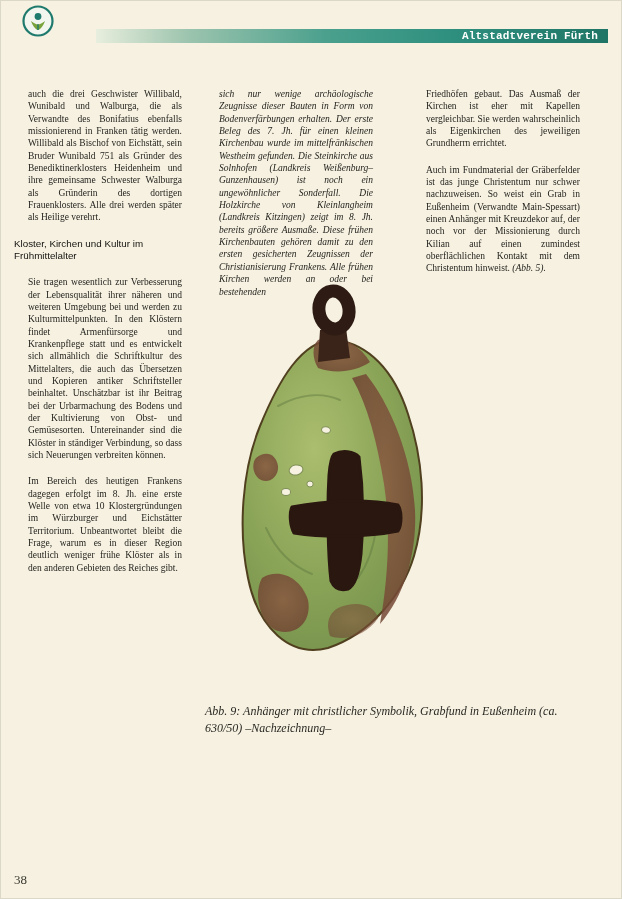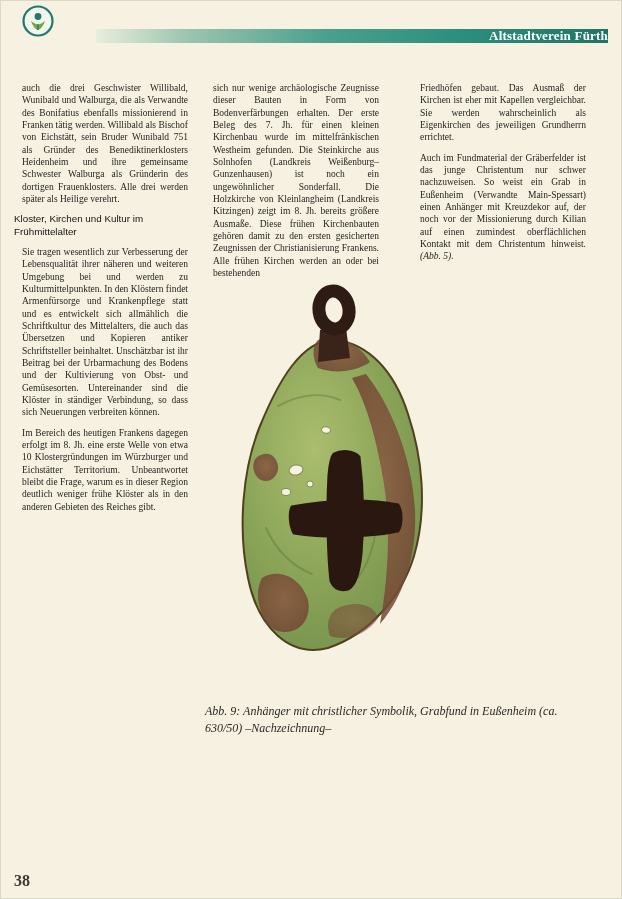--- a/index.html
+++ b/index.html
@@ -13,50 +13,50 @@
     box-shadow:inset 0 0 0 1px #dcd8c8;
   }
   
   .logo{position:absolute;left:22px;top:5px;width:32px;height:32px;}
   .header-bar{
     position:absolute;left:96px;top:29px;right:14px;height:14px;
     background:linear-gradient(to right,#e8eedd 0%,#9cc4ae 18%,#4aa08d 45%,#2e8f7f 70%,#1f7565 100%);
     display:flex;align-items:center;justify-content:flex-end;
   }
   .header-title{
-    font-family:Liberation Serif, serif;
-    font-size:13px;font-weight:bold;color:#ffffff;
-    letter-spacing:.2px;
+    font-family:Liberation Mono, monospace;
+    font-size:11px;font-weight:bold;color:#ffffff;
+    padding-right:10px;letter-spacing:.2px;
   }
   
   .col{
     position:absolute;top:74px;width:182px;
     font-size:9.5px;line-height:1.3;
     text-align:justify;hyphens:auto;-webkit-hyphens:auto;
   }
-  .col p{margin:8px;}
+  .col p{margin:14px;}
   .col-left{left:14px;}
-  .col-mid{left:205px;}
+  .col-mid{left:205px;font-style:italic;}
   .col-right{left:412px;}
   .heading{
     font-family:"Liberation Sans", sans-serif;
     font-size:9.8px;font-weight:normal;color:#14130f;
     margin:5px 0 3px 0;line-height:1.25;text-align:left;
   }
   .italic{font-style:italic;}
   
   .figure{position:absolute;left:218px;top:278px;width:215px;height:398px;}
   .caption{
     position:absolute;left:205px;top:703px;width:368px;
     font-size:12px;font-style:italic;line-height:1.4;color:#2a2923;
     text-align:left;
   }
   .page-number{
     position:absolute;left:14px;top:872px;
-    font-size:16px;color:#3a3930;font-weight:bold;
+    font-size:13px;color:#3a3930;
   }
 </style>
 </head>
 <body>
 
 <div class="page">
 
   <div class="logo">
     <svg viewBox="0 0 32 32" width="32" height="32">
       <circle cx="16" cy="16" r="14.5" fill="#f2f6ee" stroke="#1f7a6e" stroke-width="2.2"></circle>

